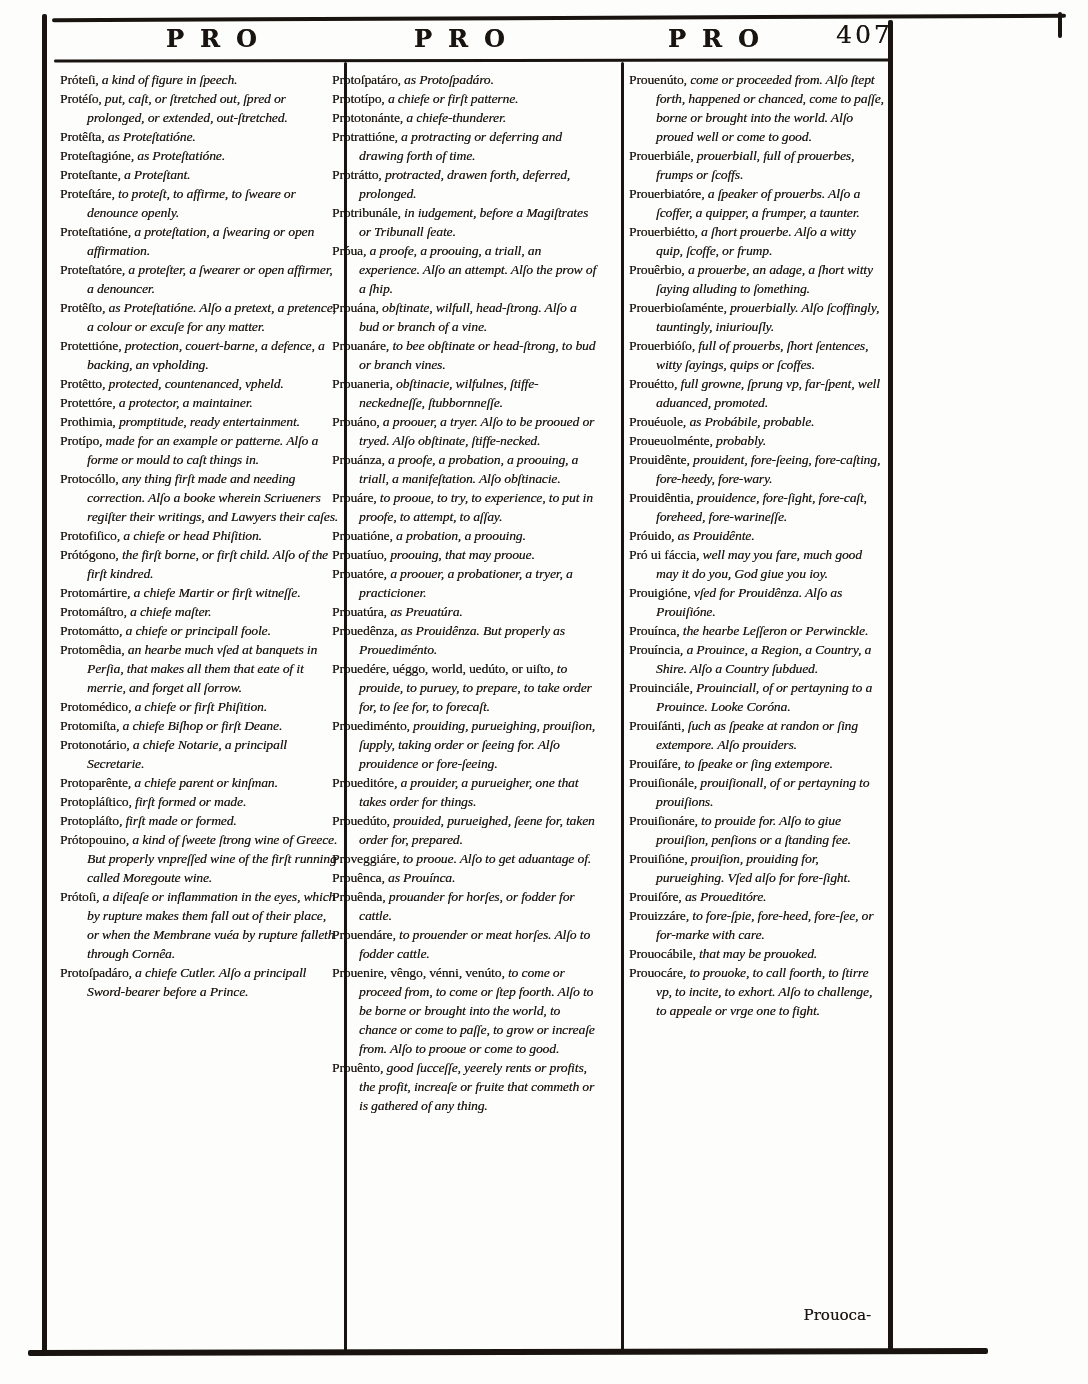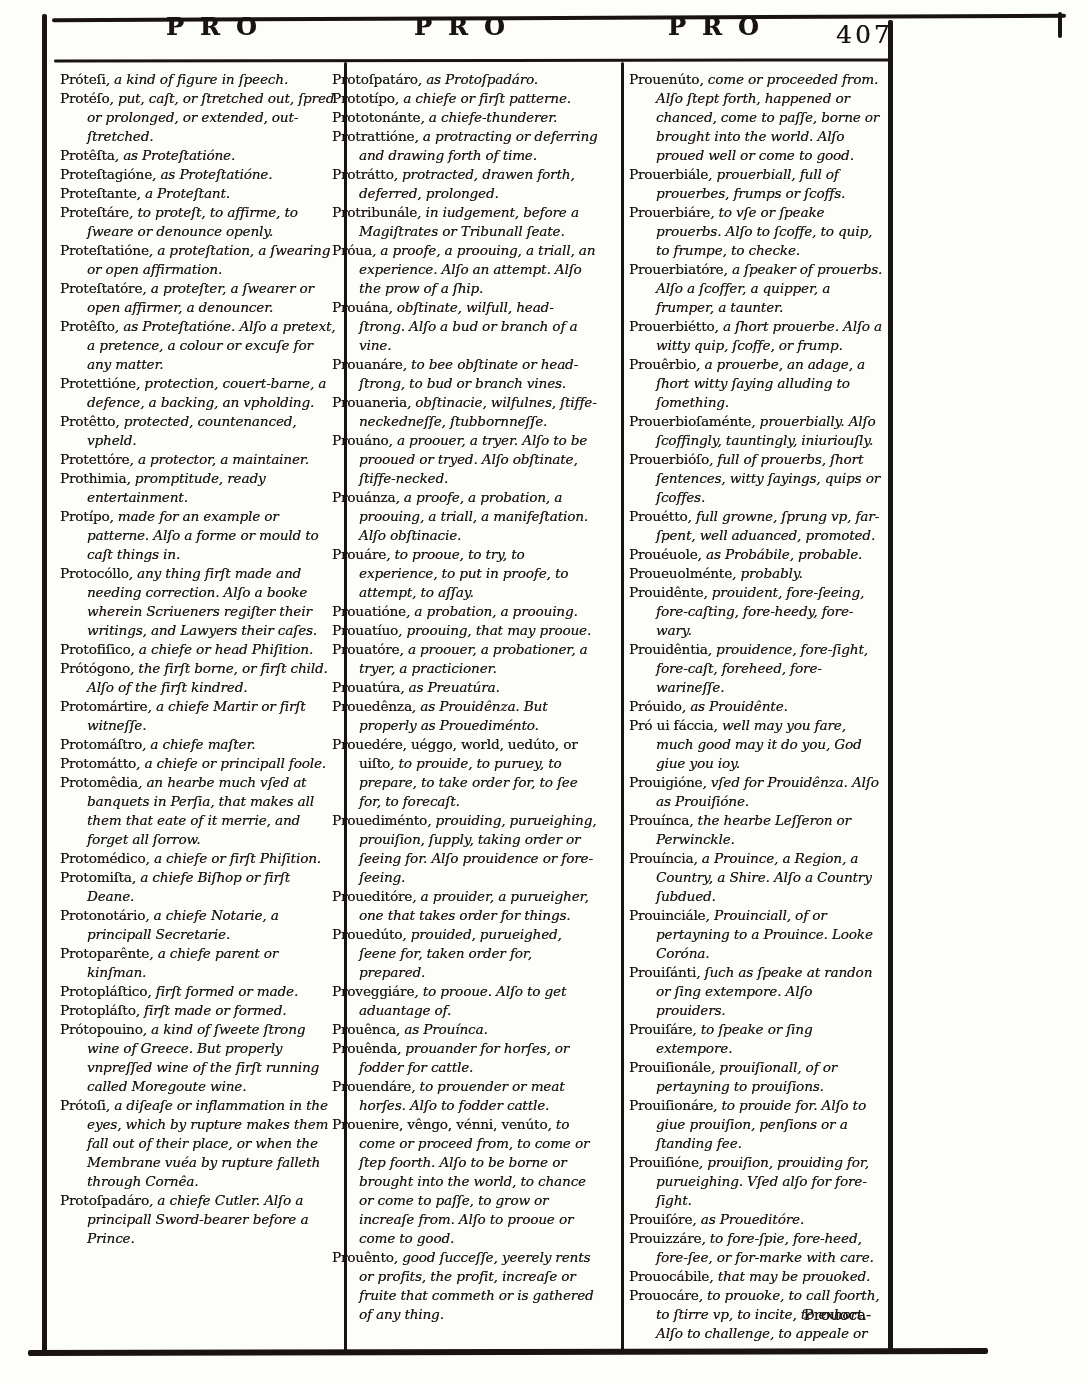--- a/index.html
+++ b/index.html
@@ -15,36 +15,37 @@
   #rule-top      { left:52px;  top:16px;   width:1014px; height:4px; transform:rotate(-0.25deg); }
   #rule-top-tail { left:1058px; top:12px;  width:4px;   height:26px; }
   #rule-header   { left:54px;  top:59px;   width:838px; height:3px;  transform:rotate(-0.08deg); }
   #border-left   { left:42px;  top:14px;   width:5px;   height:1340px; }
   #border-right  { left:888px; top:20px;   width:5px;   height:1334px; }
   #divider-1     { left:344px; top:62px;   width:3px;   height:1290px; }
   #divider-2     { left:621px; top:62px;   width:3px;   height:1290px; }
   #rule-bottom   { left:28px;  top:1349px; width:960px; height:6px;  transform:rotate(-0.12deg); }
 
   .running-title {
-    position:absolute; top:12px; font-size:24px; font-weight:bold;
+    position:absolute; top:24px; font-size:24px; font-weight:bold;
     letter-spacing:16px; white-space:nowrap;
     text-shadow:0.3px 0.3px 0.4px rgba(25,18,8,0.75);
   }
   #running-title-1 { left:166px; }
   #running-title-2 { left:414px; }
   #running-title-3 { left:668px; }
   .page-number {
     position:absolute; top:20px; left:836px; font-size:25px; font-weight:normal;
     letter-spacing:3px; text-shadow:0.3px 0.3px 0.4px rgba(25,18,8,0.75);
   }
 
   .column {
     position:absolute; top:70px; overflow:hidden;
     font-size:13.5px; line-height:19px; letter-spacing:-0.1px;
     text-shadow:0.25px 0.25px 0.35px rgba(25,18,8,0.65);
+    font-family:Liberation Serif, serif;
   }
   #column-1 { left:60px;  width:281px; height:1272px; }
   #column-2 { left:332px; width:266px; height:1272px; }
   #column-3 { left:629px; width:256px; height:1272px; }
 
   .entry { padding-left:27px; text-indent:-27px; }
   .entry .head { font-style:normal; }
   .entry .def  { font-style:italic; }
 
   .catchword {
@@ -130,21 +131,20 @@
       <div class="entry"><span class="head">Proveggiáre</span><span class="def">, to prooue. Alſo to get aduantage of.</span></div>
       <div class="entry"><span class="head">Prouênca</span><span class="def">, as Prouínca.</span></div>
       <div class="entry"><span class="head">Prouênda</span><span class="def">, prouander for horſes, or fodder for cattle.</span></div>
       <div class="entry"><span class="head">Prouendáre</span><span class="def">, to prouender or meat horſes. Alſo to fodder cattle.</span></div>
       <div class="entry"><span class="head">Prouenire, vêngo, vénni, venúto</span><span class="def">, to come or proceed from, to come or ſtep foorth. Alſo to be borne or brought into the world, to chance or come to paſſe, to grow or increaſe from. Alſo to prooue or come to good.</span></div>
       <div class="entry"><span class="head">Prouênto</span><span class="def">, good ſucceſſe, yeerely rents or profits, the profit, increaſe or fruite that commeth or is gathered of any thing.</span></div>
     </div>
   <div class="column" id="column-3">
       <div class="entry"><span class="head">Prouenúto</span><span class="def">, come or proceeded from. Alſo ſtept forth, happened or chanced, come to paſſe, borne or brought into the world. Alſo proued well or come to good.</span></div>
       <div class="entry"><span class="head">Prouerbiále</span><span class="def">, prouerbiall, full of prouerbes, frumps or ſcoffs.</span></div>
-      <div class="entry"><span class="head">Prouerbiáre</span><span class="def">, to vſe or ſpeake prouerbs. Alſo to ſcoffe, to quip, to frumpe, to checke.</span></div>
       <div class="entry"><span class="head">Prouerbiatóre</span><span class="def">, a ſpeaker of prouerbs. Alſo a ſcoffer, a quipper, a frumper, a taunter.</span></div>
       <div class="entry"><span class="head">Prouerbiétto</span><span class="def">, a ſhort prouerbe. Alſo a witty quip, ſcoffe, or frump.</span></div>
       <div class="entry"><span class="head">Prouêrbio</span><span class="def">, a prouerbe, an adage, a ſhort witty ſaying alluding to ſomething.</span></div>
       <div class="entry"><span class="head">Prouerbioſaménte</span><span class="def">, prouerbially. Alſo ſcoffingly, tauntingly, iniuriouſly.</span></div>
       <div class="entry"><span class="head">Prouerbióſo</span><span class="def">, full of prouerbs, ſhort ſentences, witty ſayings, quips or ſcoffes.</span></div>
       <div class="entry"><span class="head">Prouétto</span><span class="def">, full growne, ſprung vp, far-ſpent, well aduanced, promoted.</span></div>
       <div class="entry"><span class="head">Prouéuole</span><span class="def">, as Probábile, probable.</span></div>
       <div class="entry"><span class="head">Proueuolménte</span><span class="def">, probably.</span></div>
       <div class="entry"><span class="head">Prouidênte</span><span class="def">, prouident, fore-ſeeing, fore-caſting, fore-heedy, fore-wary.</span></div>
       <div class="entry"><span class="head">Prouidêntia</span><span class="def">, prouidence, fore-ſight, fore-caſt, foreheed, fore-warineſſe.</span></div>

